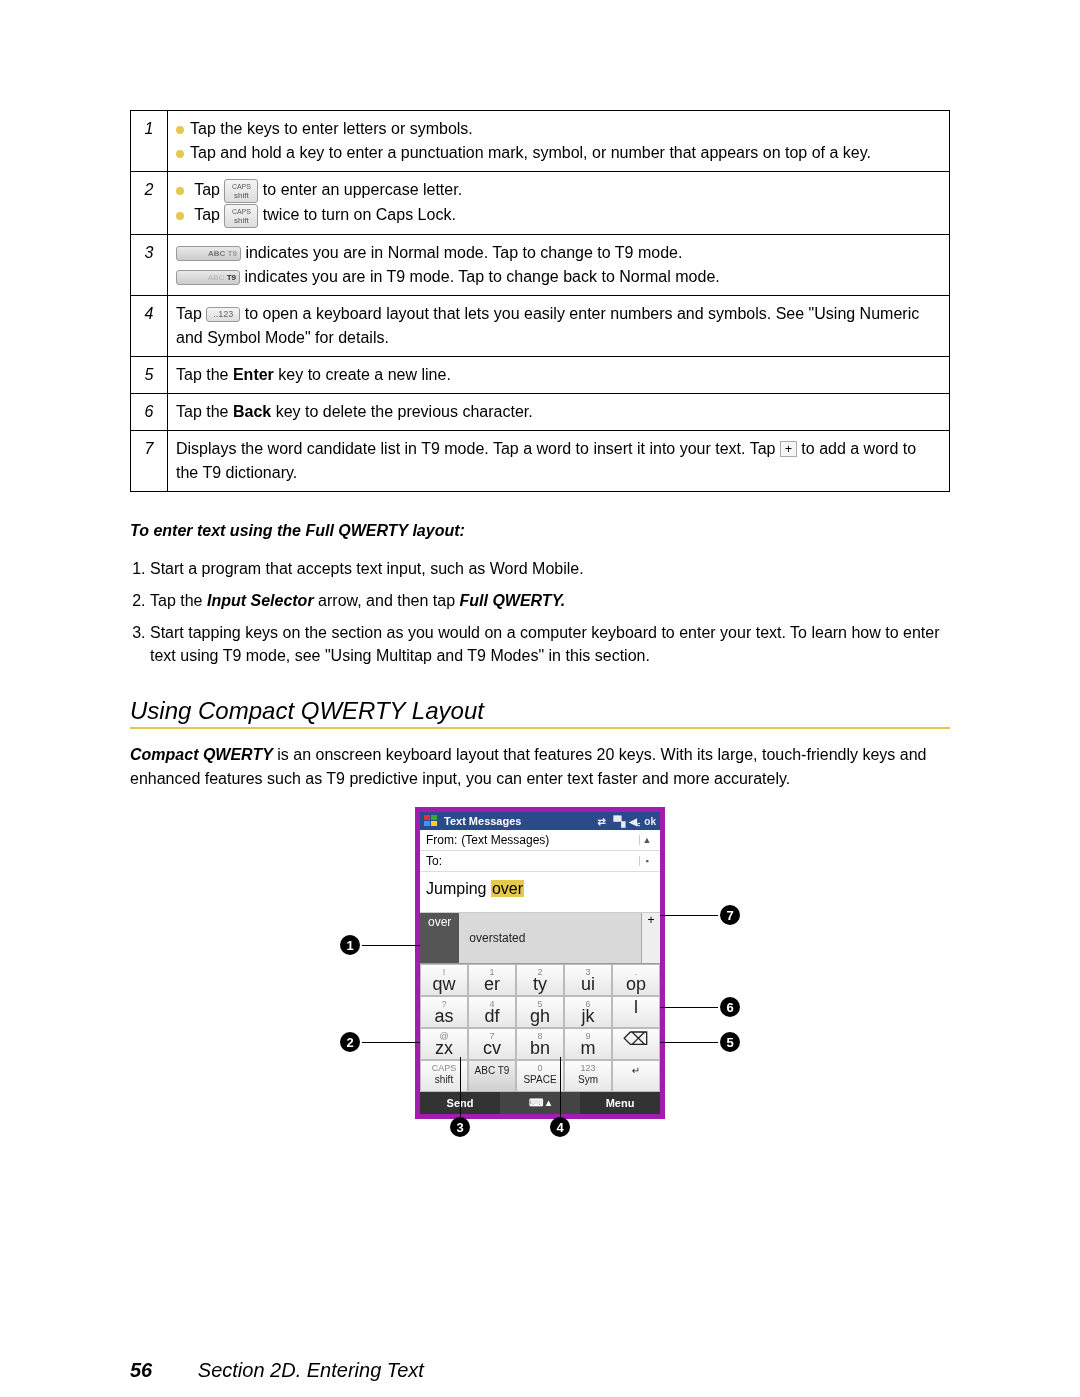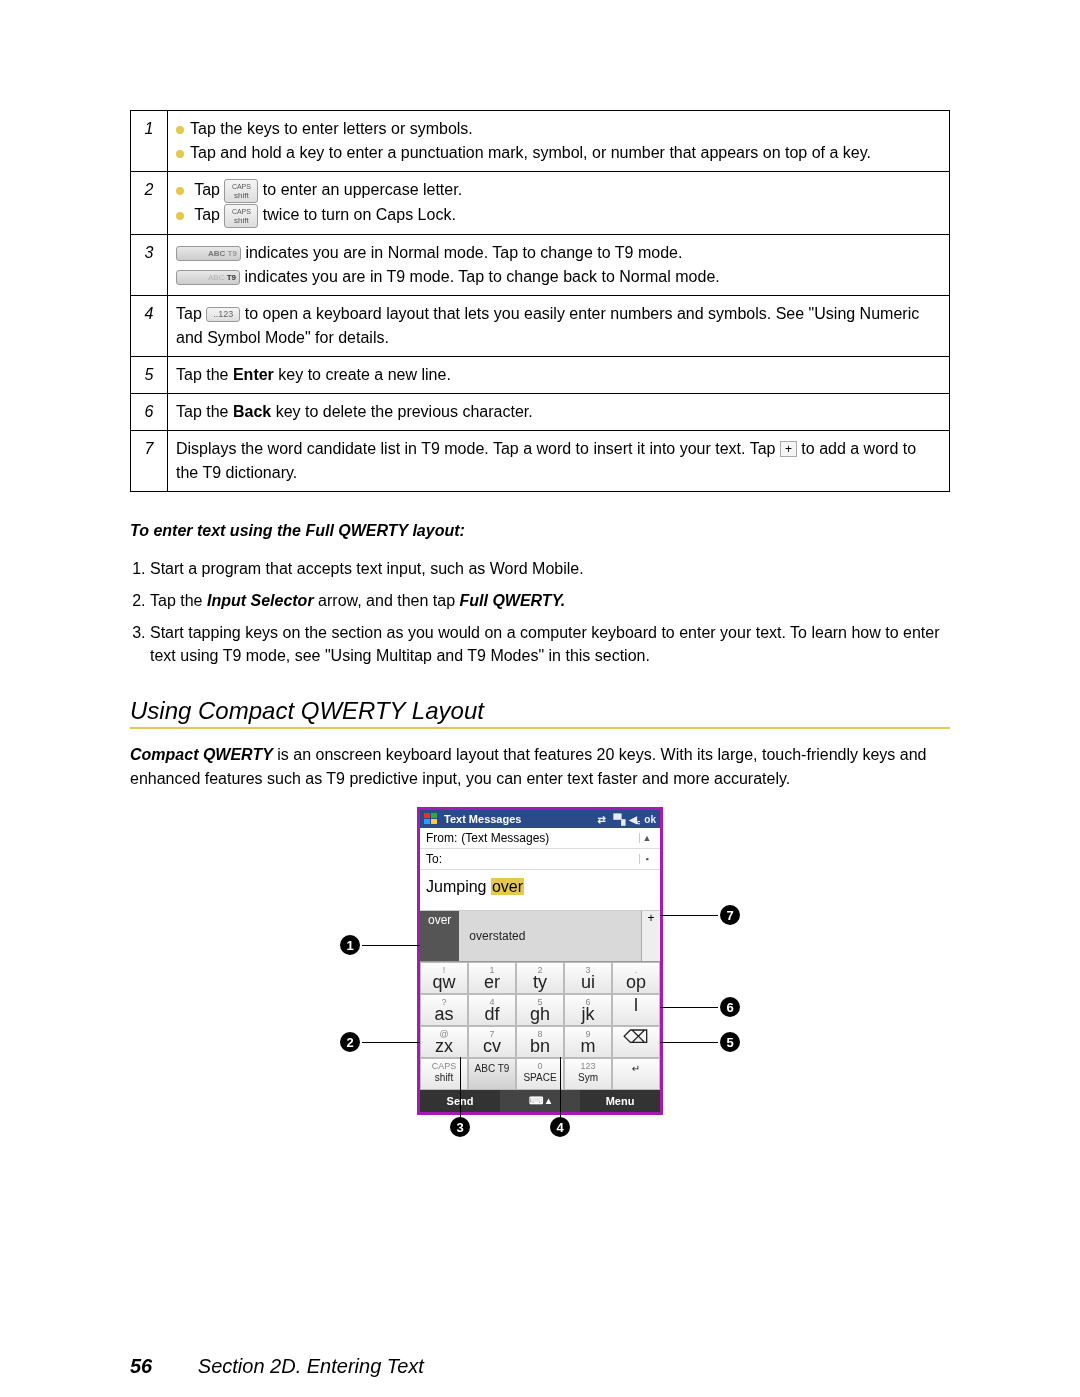--- a/index.html
+++ b/index.html
@@ -97,21 +97,21 @@
 
   
   .phone-wrap {
     position: relative;
     width: 380px;
     margin: 0 auto 240px auto;
   }
   .phone {
     width: 240px;
     margin: 0 auto;
-    border: 3px solid #a21caf;
+    border: 5px solid #a21caf;
     background: #fff;
     font-size: 12px;
   }
   .statusbar {
     background: #2a4a8a;
     color: #fff;
     display: flex;
     align-items: center;
     padding: 2px 4px;
     font-size: 11px;

